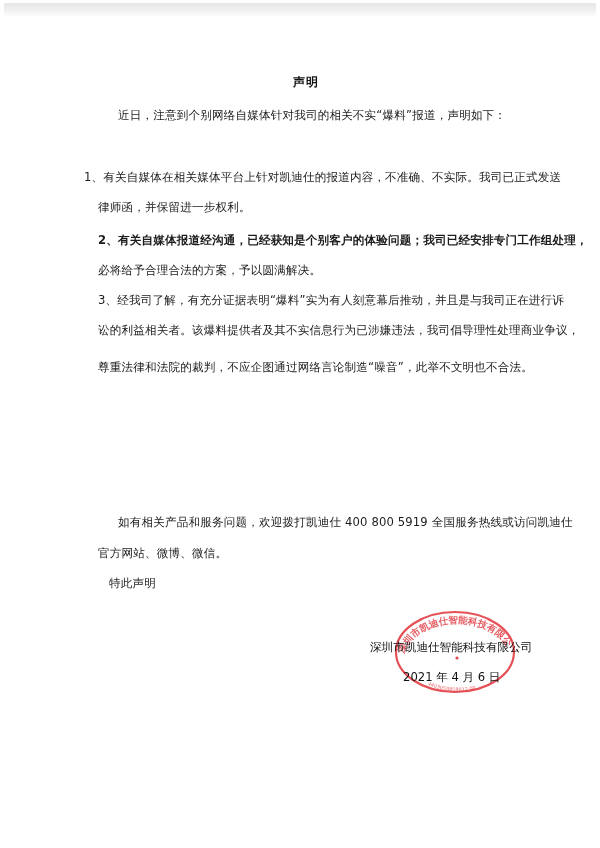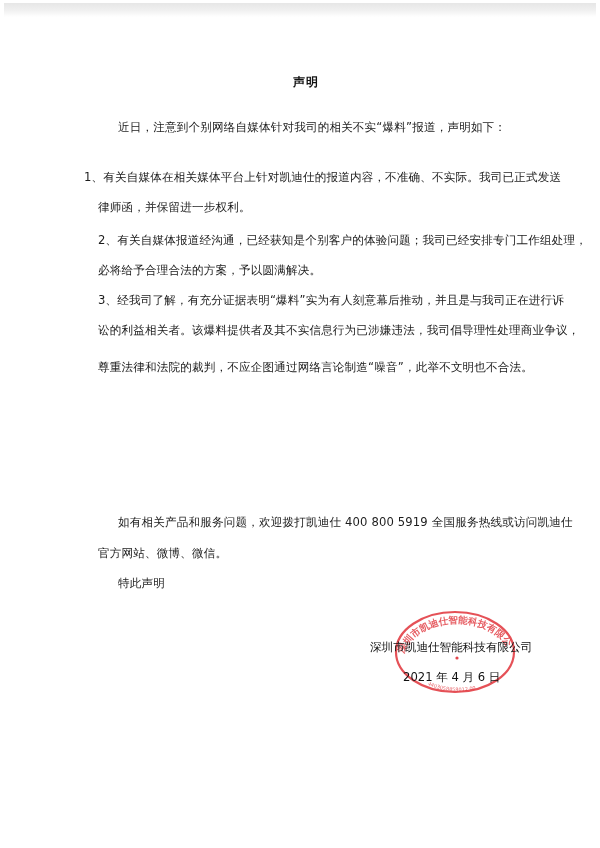--- a/index.html
+++ b/index.html
@@ -67,37 +67,37 @@
 </style>
 </head>
 <body>
 
 <div class="top-band"></div>
 
 <div class="page">
 
   <div class="title">声明</div>
 
-  <div class="line" style="left:118px; top:119px;">近日，注意到个别网络自媒体针对我司的相关不实“爆料”报道，声明如下：</div>
+  <div class="line" style="left:118px; top:107px;">近日，注意到个别网络自媒体针对我司的相关不实“爆料”报道，声明如下：</div>
 
   <div class="line" style="left:84px; top:169px;">1、有关自媒体在相关媒体平台上针对凯迪仕的报道内容，不准确、不实际。我司已正式发送</div>
   <div class="line" style="left:98px; top:199px;">律师函，并保留进一步权利。</div>
 
-  <div class="line" style="left:98px; top:232px;">2、有关自媒体报道经沟通，已经获知是个别客户的体验问题；我司已经安排专门工作组处理，</div>
+  <div class="line" style="left:98px; top:232px;font-weight:bold;">2、有关自媒体报道经沟通，已经获知是个别客户的体验问题；我司已经安排专门工作组处理，</div>
   <div class="line" style="left:98px; top:262px;">必将给予合理合法的方案，予以圆满解决。</div>
 
   <div class="line" style="left:98px; top:292px;">3、经我司了解，有充分证据表明“爆料”实为有人刻意幕后推动，并且是与我司正在进行诉</div>
   <div class="line" style="left:98px; top:322px;">讼的利益相关者。该爆料提供者及其不实信息行为已涉嫌违法，我司倡导理性处理商业争议，</div>
   <div class="line" style="left:98px; top:359px;">尊重法律和法院的裁判，不应企图通过网络言论制造“噪音”，此举不文明也不合法。</div>
 
 
   <div class="line" style="left:118px; top:514px;">如有相关产品和服务问题，欢迎拨打凯迪仕 400 800 5919 全国服务热线或访问凯迪仕</div>
   <div class="line" style="left:98px; top:545px;">官方网站、微博、微信。</div>
 
-  <div class="line" style="left:118px; top:575px;text-align:center;">特此声明</div>
+  <div class="line" style="left:109px; top:575px;text-align:center;">特此声明</div>
 
   <svg class="stamp" viewBox="0 0 124 86" xmlns="http://www.w3.org/2000/svg">
     <defs>
       <path id="stampArc" d="M 10 50 A 54 38 0 0 1 114 38" fill="none"></path>
       <path id="stampArcBottom" d="M 28 72 A 50 30 0 0 0 100 74" fill="none"></path>
     </defs>
     <ellipse cx="62" cy="43" rx="59" ry="40" fill="none" stroke="#e0333a" stroke-width="2.2" opacity="0.85"></ellipse>
     <text font-size="9.5" fill="#e0333a" opacity="0.8" font-weight="bold" font-family="DejaVu Sans, sans-serif">
       <textPath href="#stampArc" startOffset="4%">深圳市凯迪仕智能科技有限公司</textPath>
     </text>

